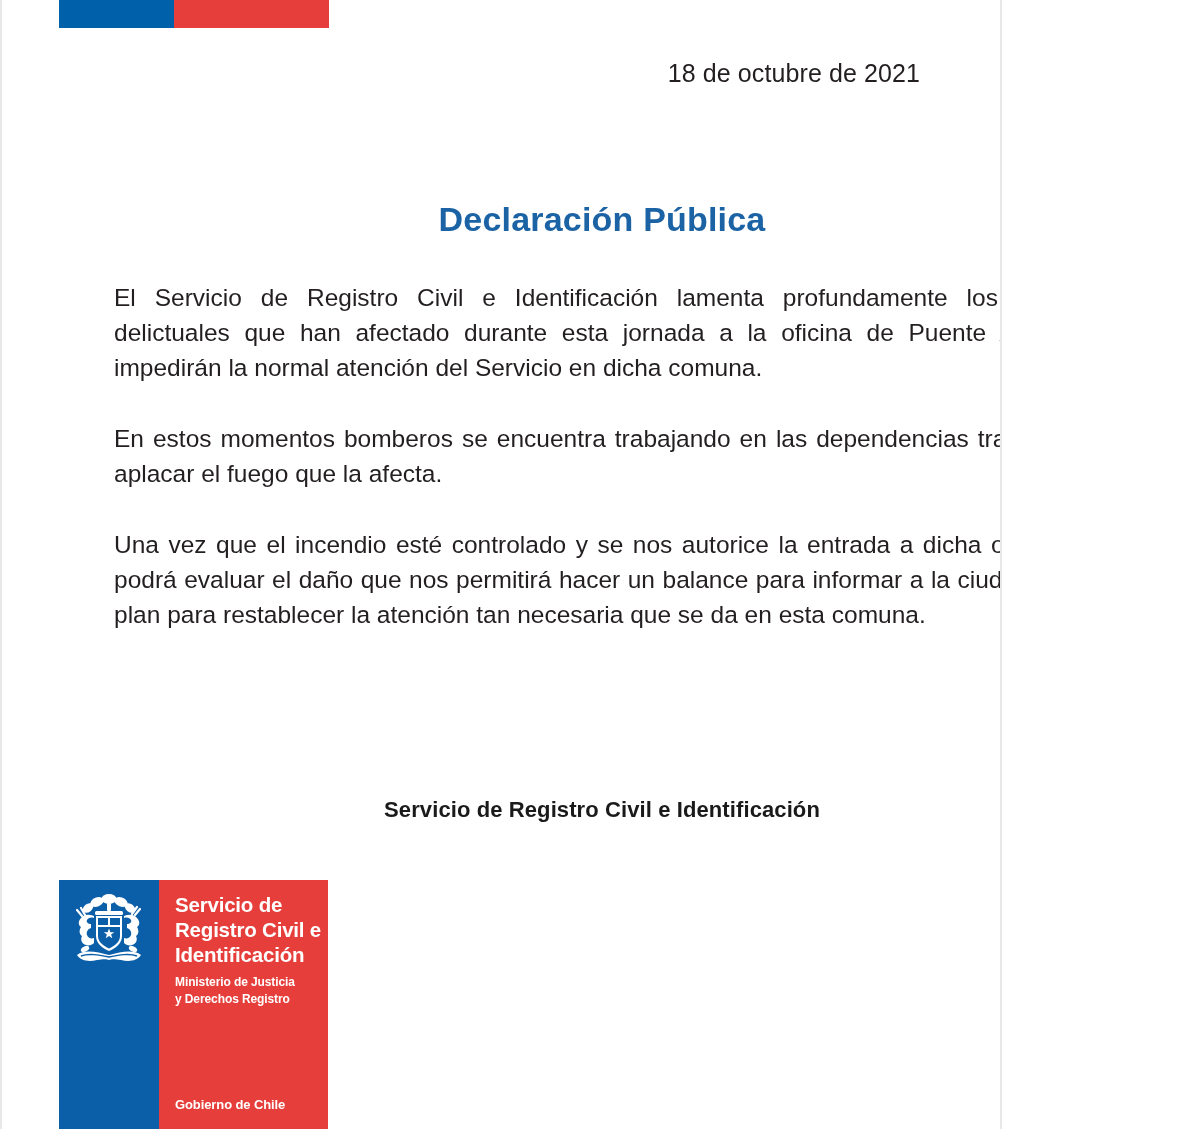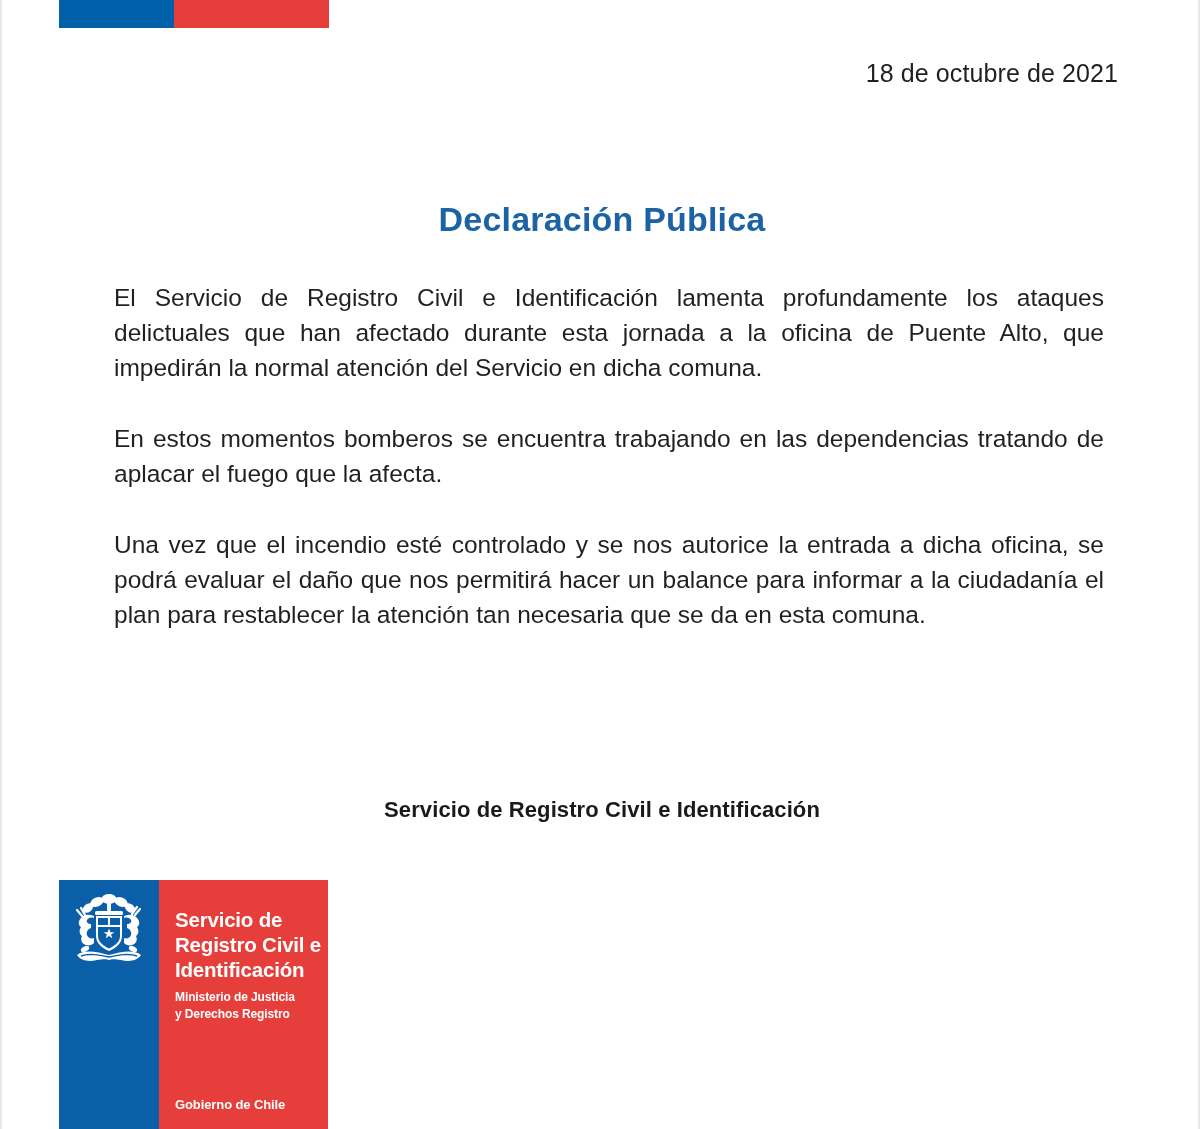--- a/index.html
+++ b/index.html
@@ -4,21 +4,21 @@
 <title>Declaración Pública</title>
 <style>
   html, body {
     margin: 0;
     padding: 0;
     background: #ffffff;
   }
 
   .page {
     position: relative;
-    width: 1200px;
+    width: 1002px;
     height: 1129px;
     background: #ffffff;
     font-family: "Liberation Sans", sans-serif;
     overflow: hidden;
     box-sizing: border-box;
     border-left: 2px solid #e8e8e8;
     border-right: 2px solid #e8e8e8;
   }
 
   
@@ -128,21 +128,20 @@
     top: 12px;
     width: 84px;
     height: 80px;
   }
 
   .logo-text {
     position: absolute;
     left: 16px;
     top: 12px;
     right: 6px;
-    margin-top: 15px;
   }
   .logo-title {
     color: #ffffff;
     font-weight: bold;
     font-size: 20.5px;
     line-height: 25px;
     letter-spacing: -0.2px;
   }
   .logo-sub {
     margin-top: 7px;

